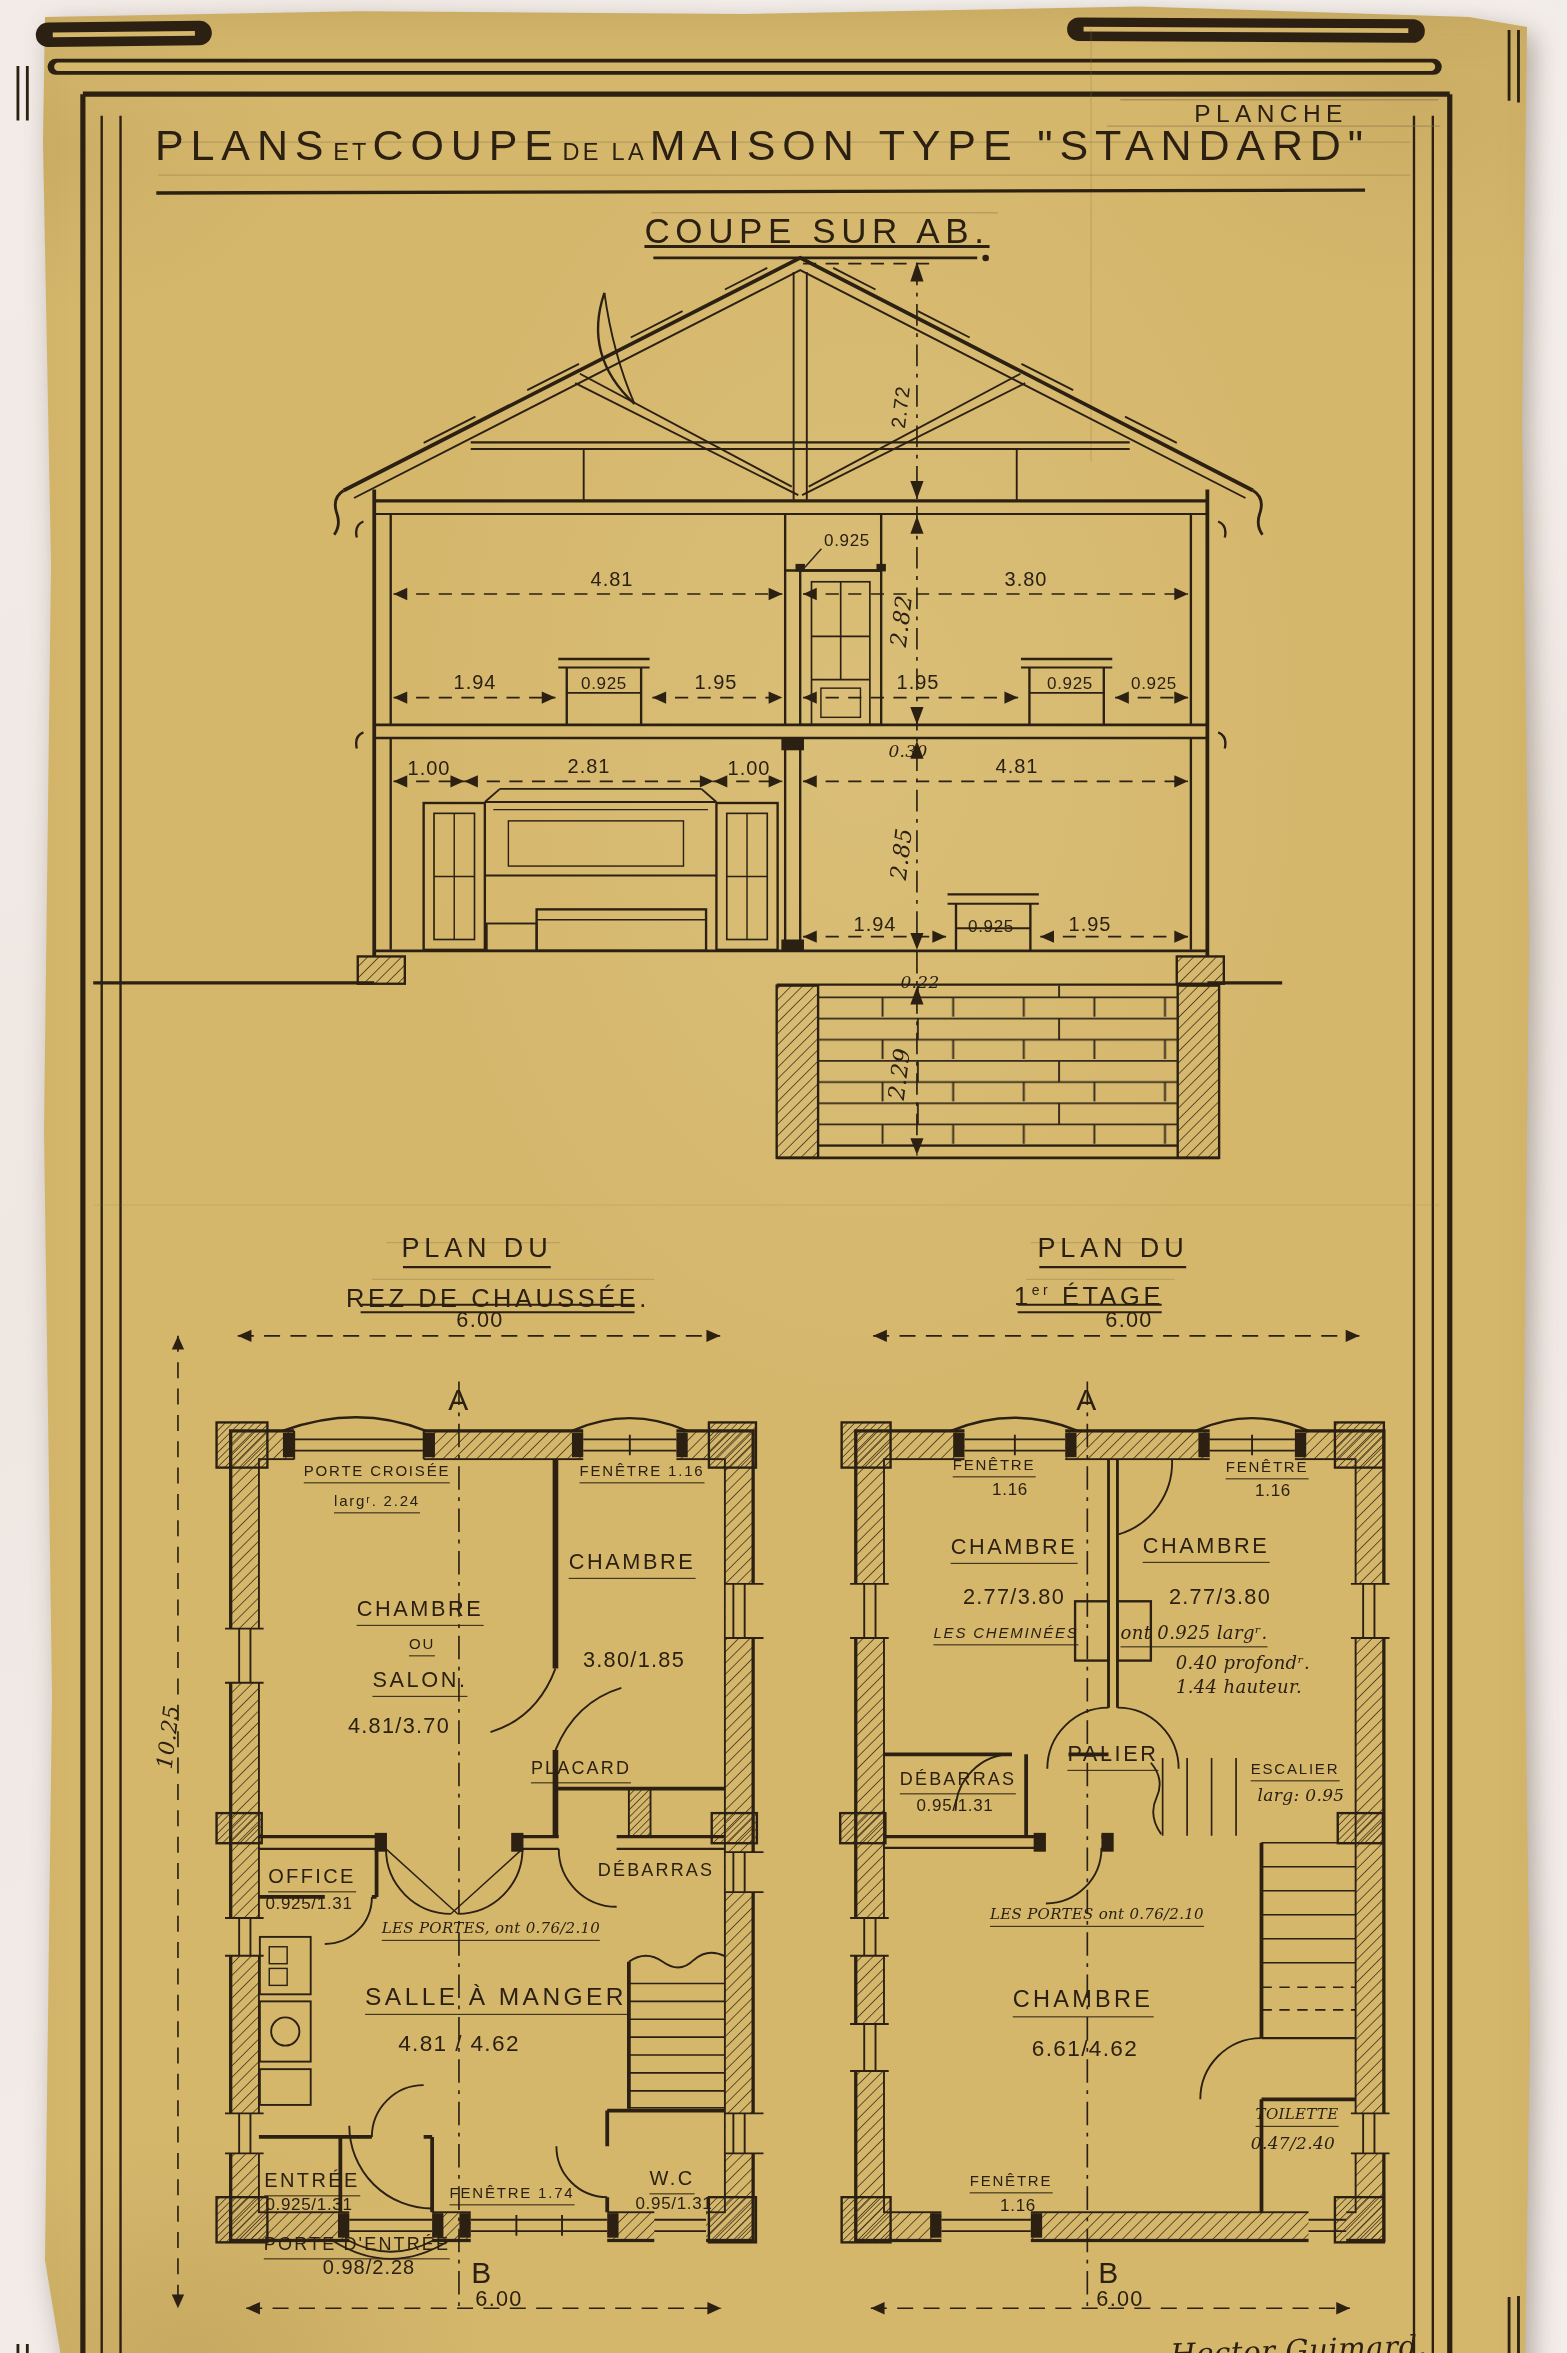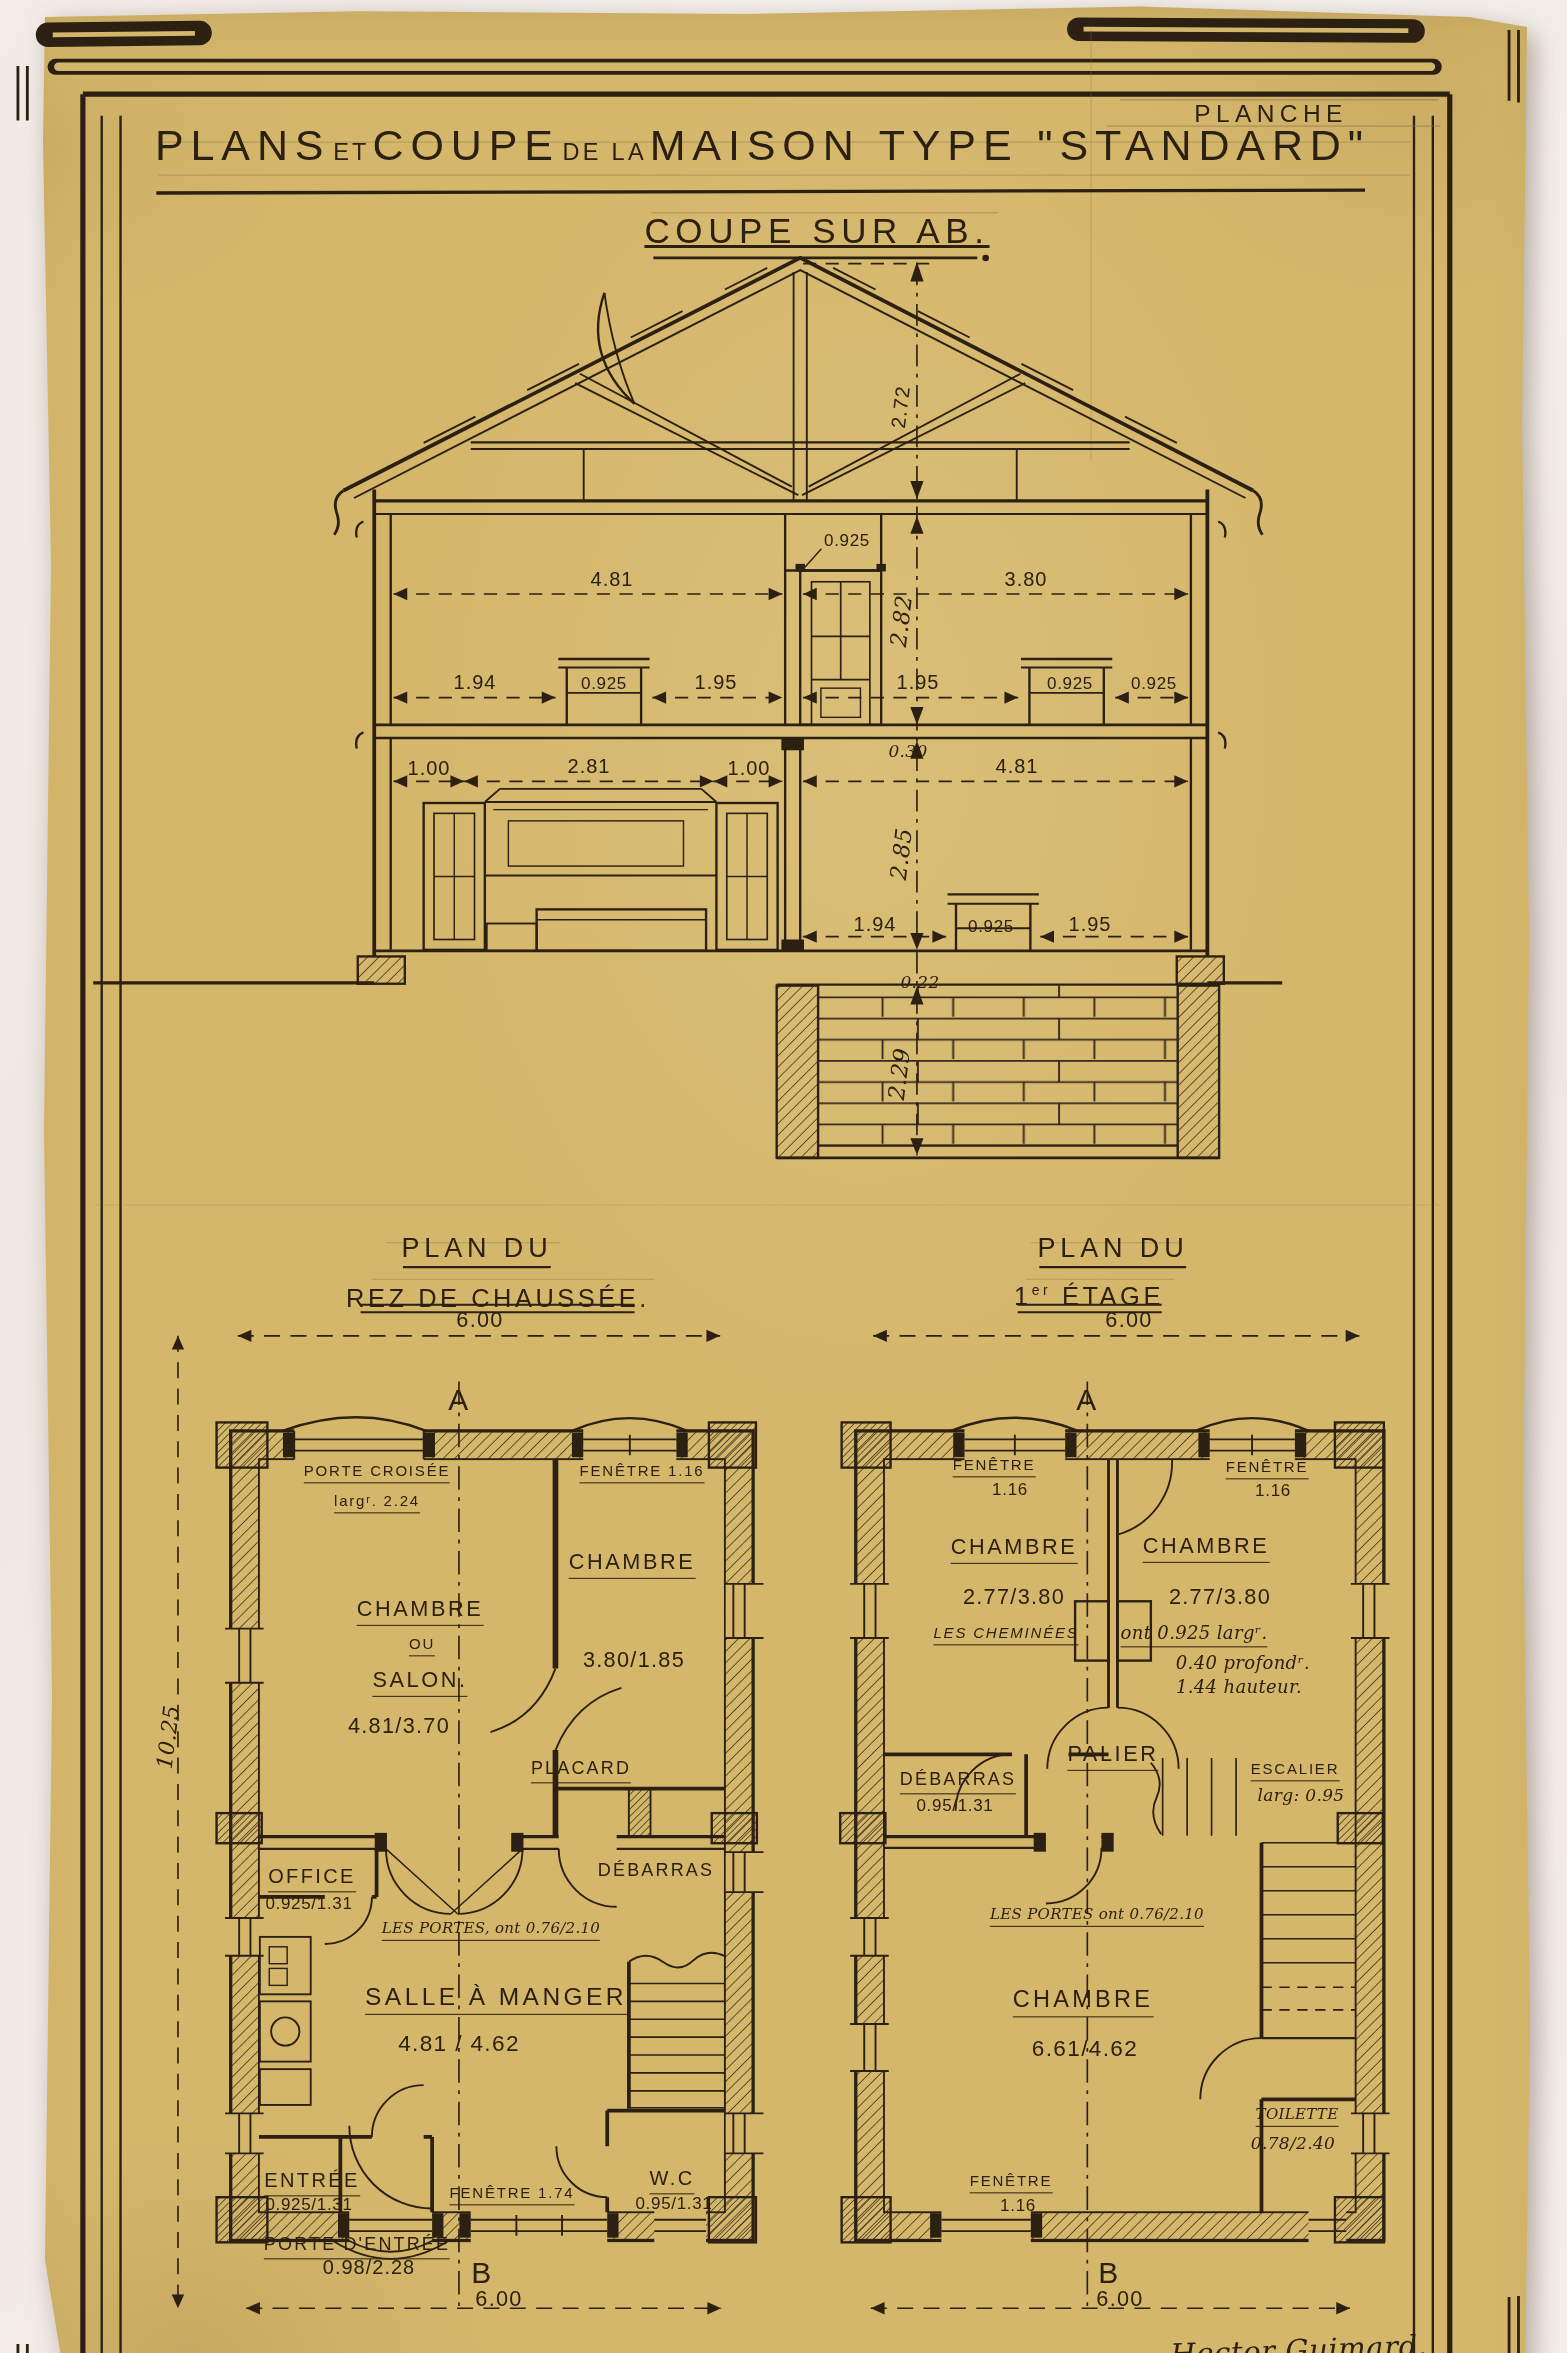--- a/index.html
+++ b/index.html
@@ -447,20 +447,20 @@
 <div class="lb c38 hand" style="left:1239px;top:1686px;">1.44 hauteur.</div>
 <div class="lb c38 ul" style="left:958px;top:1782px;">DÉBARRAS</div>
 <div class="lb dim36" style="left:955px;top:1806px;">0.95/1.31</div>
 <div class="lb c46 ul" style="left:1113px;top:1756px;">PALIER</div>
 <div class="lb c40 ul" style="left:1295px;top:1771px;">ESCALIER</div>
 <div class="lb dim36 hand" style="left:1301px;top:1795px;">larg: 0.95</div>
 <div class="lb c40 ul hand" style="left:1097px;top:1916px;">LES PORTES ont 0.76/2.10</div>
 <div class="lb c50 ul" style="left:1083px;top:2002px;letter-spacing:.14em;">CHAMBRE</div>
 <div class="lb dim48" style="left:1085px;top:2049px;">6.61/4.62</div>
 <div class="lb c40 hand ul" style="left:1297px;top:2116px;">TOILETTE</div>
-<div class="lb dim36 hand" style="left:1293px;top:2143px;">0.78/2.40</div>
+<div class="lb dim36 hand" style="left:1293px;top:2143px;">0.47/2.40</div>
 <div class="lb c40 ul" style="left:1011px;top:2183px;">FENÊTRE</div>
 <div class="lb dim36" style="left:1018px;top:2206px;">1.16</div>
 <div class="lb c64" style="left:1109px;top:2273px;">B</div>
 <div class="lb dim46" style="left:1120px;top:2299px;">6.00</div>
 
 <div class="lb hand" style="left:1299px;top:2350px;font-size:29px;transform:translate(-50%,-50%) rotate(-2deg);">Hector Guimard.</div>
 
 
 </body></html>

